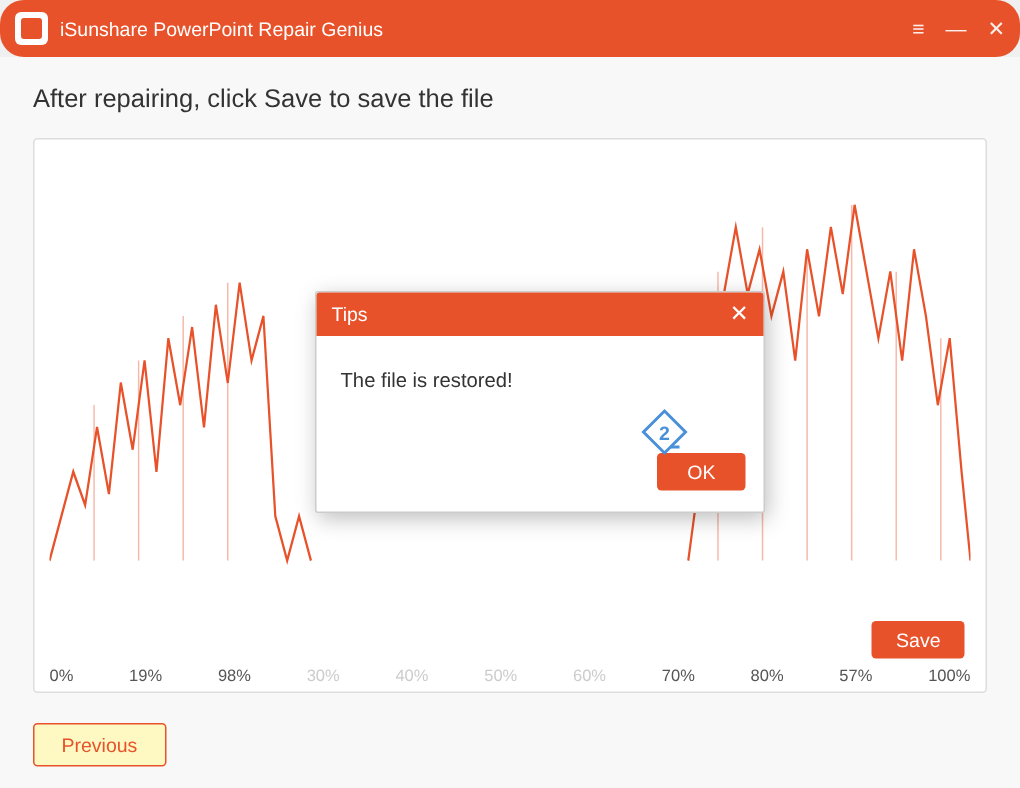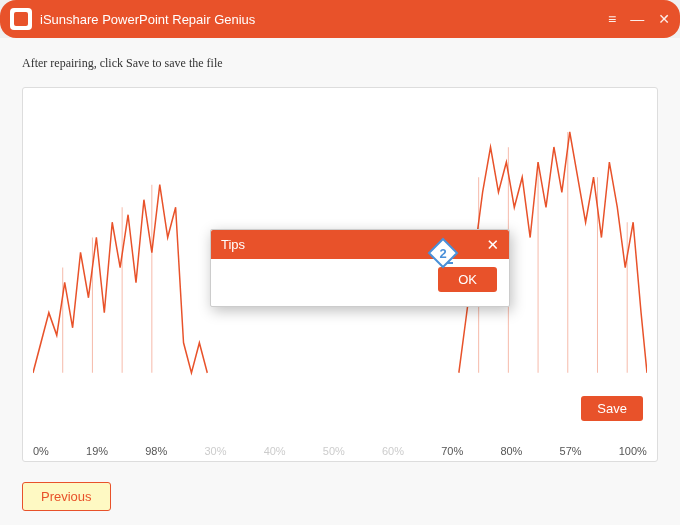--- a/index.html
+++ b/index.html
@@ -68,25 +68,24 @@
     
     .main-content {
       background: #f8f8f8;
       padding: 18px 22px 14px 22px;
       height: calc(525px - 38px);
       display: flex;
       flex-direction: column;
     }
 
     .page-instruction {
-      font-size: 12px;
+      font-size: 17px;
       color: #333;
       margin-bottom: 16px;
       font-weight: 400;
-      font-family: Liberation Serif, serif;
     }
 
     
     .chart-container {
       background: white;
       border: 1px solid #ddd;
       border-radius: 3px;
       flex: 1;
       position: relative;
       overflow: hidden;
@@ -113,21 +112,21 @@
       right: 10px;
       display: flex;
       justify-content: space-between;
       font-size: 11px;
       color: #555;
     }
 
     
     .save-btn-container {
       position: absolute;
-      bottom: 40px;
+      bottom: 22px;
       right: 14px;
       margin-left: 40px;
     }
 
     .save-btn {
       background: #e8522a;
       color: white;
       border: none;
       border-radius: 3px;
       padding: 5px 16px;
@@ -306,20 +305,23 @@
     <button class="prev-btn">Previous</button>
   </div>
 </div>
 
 <div class="modal-overlay">
   <div class="modal-dialog">
     <div class="modal-header">
       <span>Tips</span>
       <span class="modal-close">✕</span>
     </div>
+    <div class="modal-body">
+      <span>The file is restored!</span>
+    </div>
     <div class="modal-footer">
 
       <div class="step-badge">
         <svg viewBox="0 0 32 32" xmlns="http://www.w3.org/2000/svg">
 
           <polygon points="16,2 30,16 16,30 2,16" fill="white" stroke="#4a90d9" stroke-width="2"></polygon>
           <text x="16" y="21" text-anchor="middle" font-size="13" font-weight="bold" fill="#4a90d9">2</text>
 
           <line x1="26" y1="26" x2="20" y2="26" stroke="#4a90d9" stroke-width="2" marker-end="url(#arrowhead)"></line>
         </svg>

